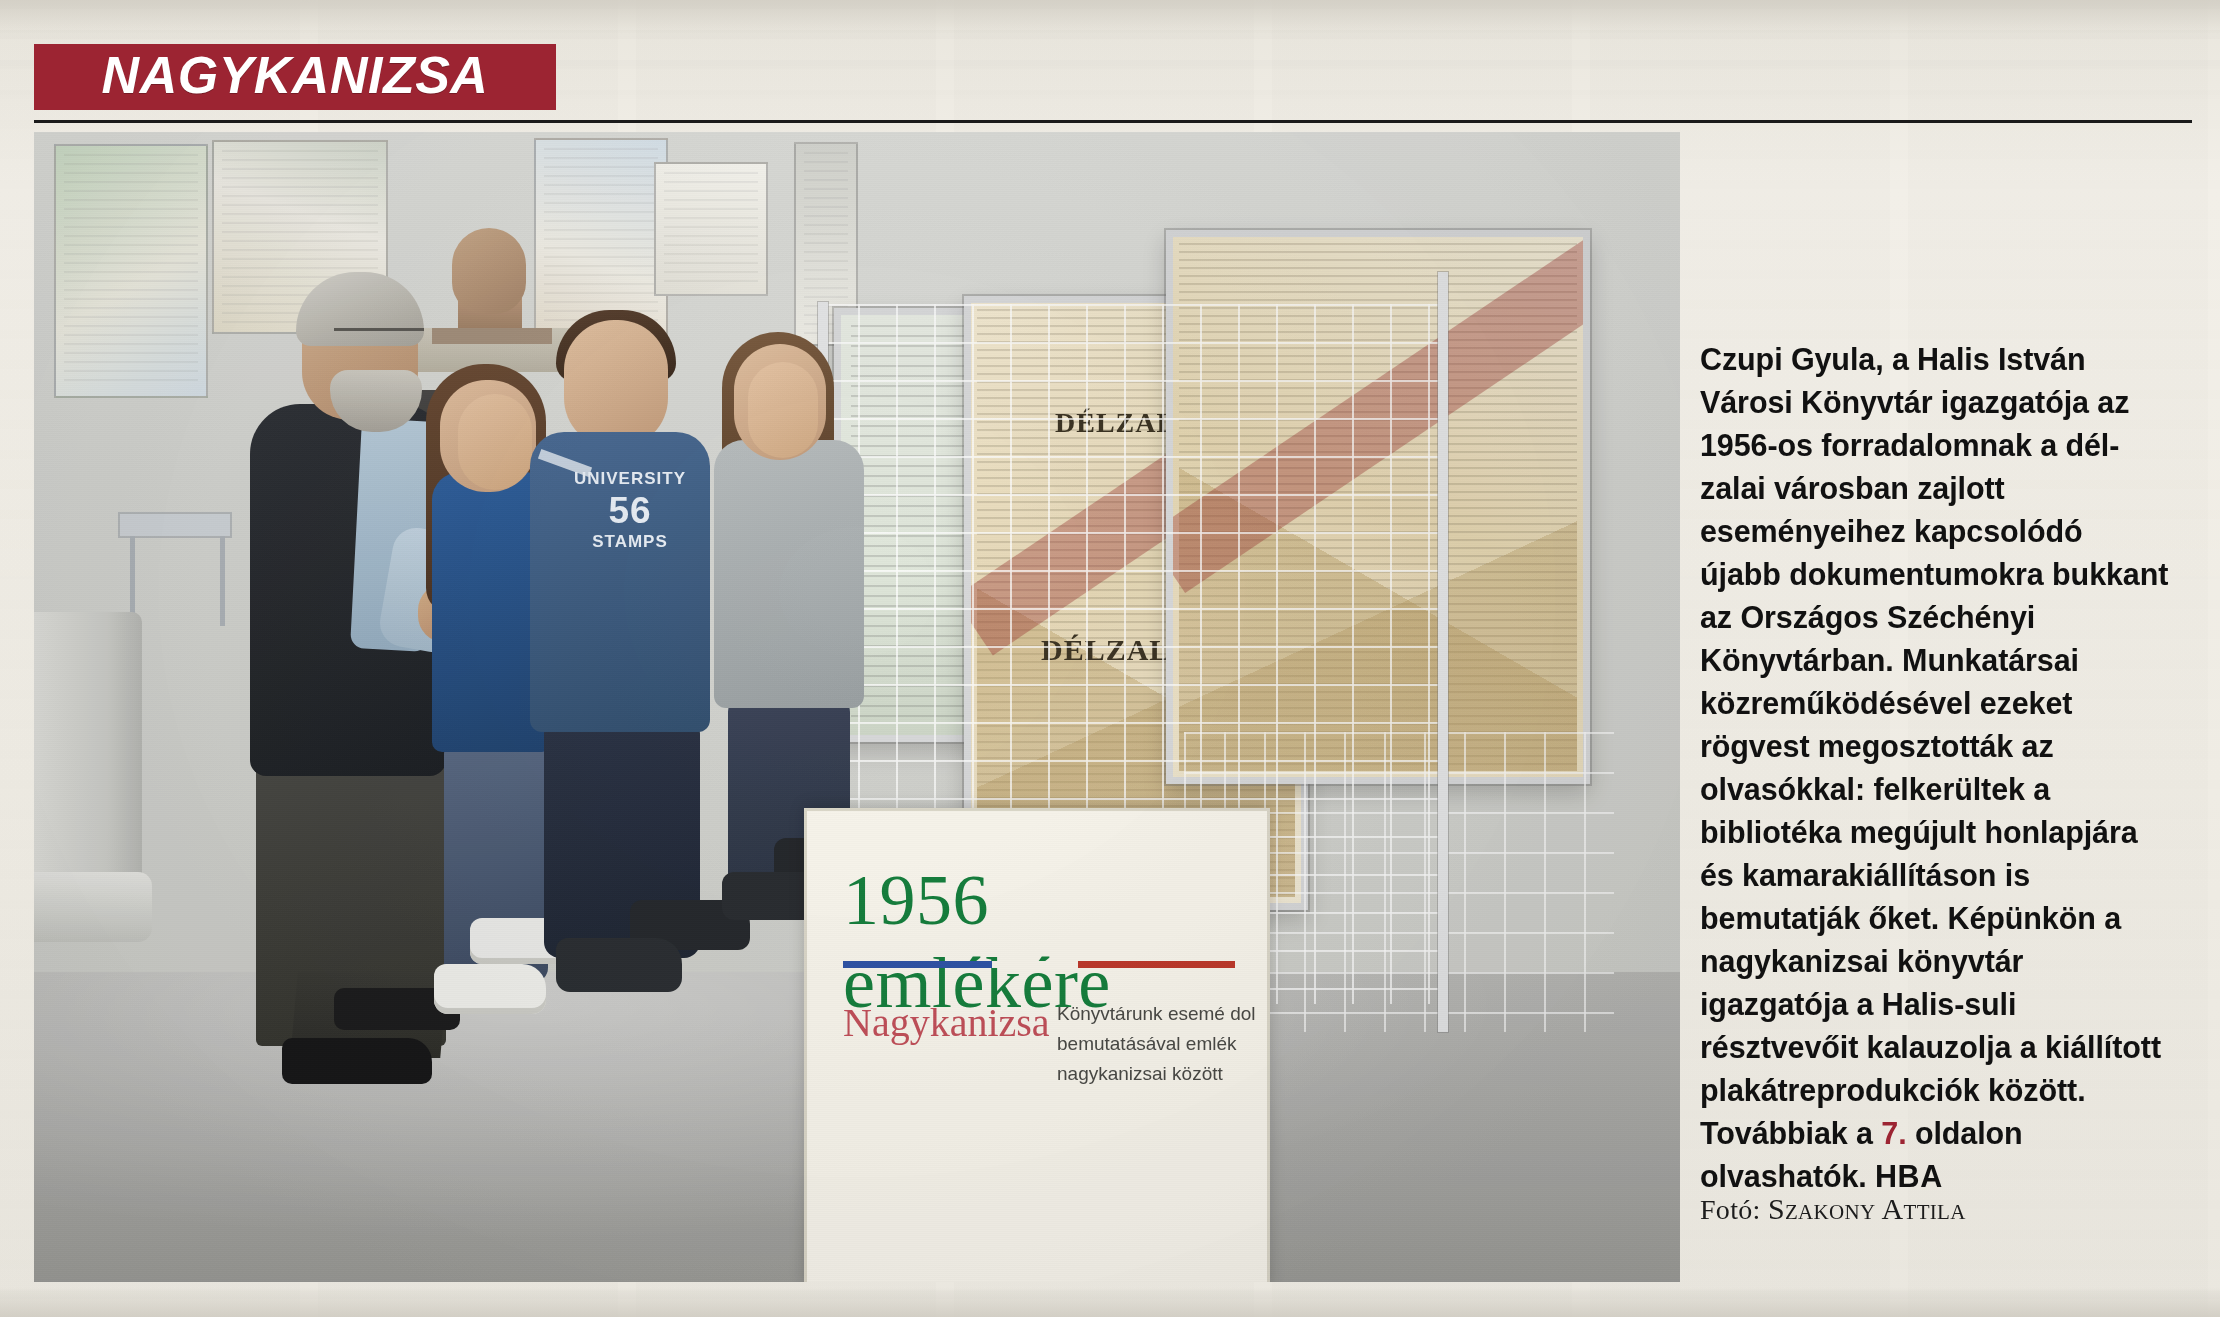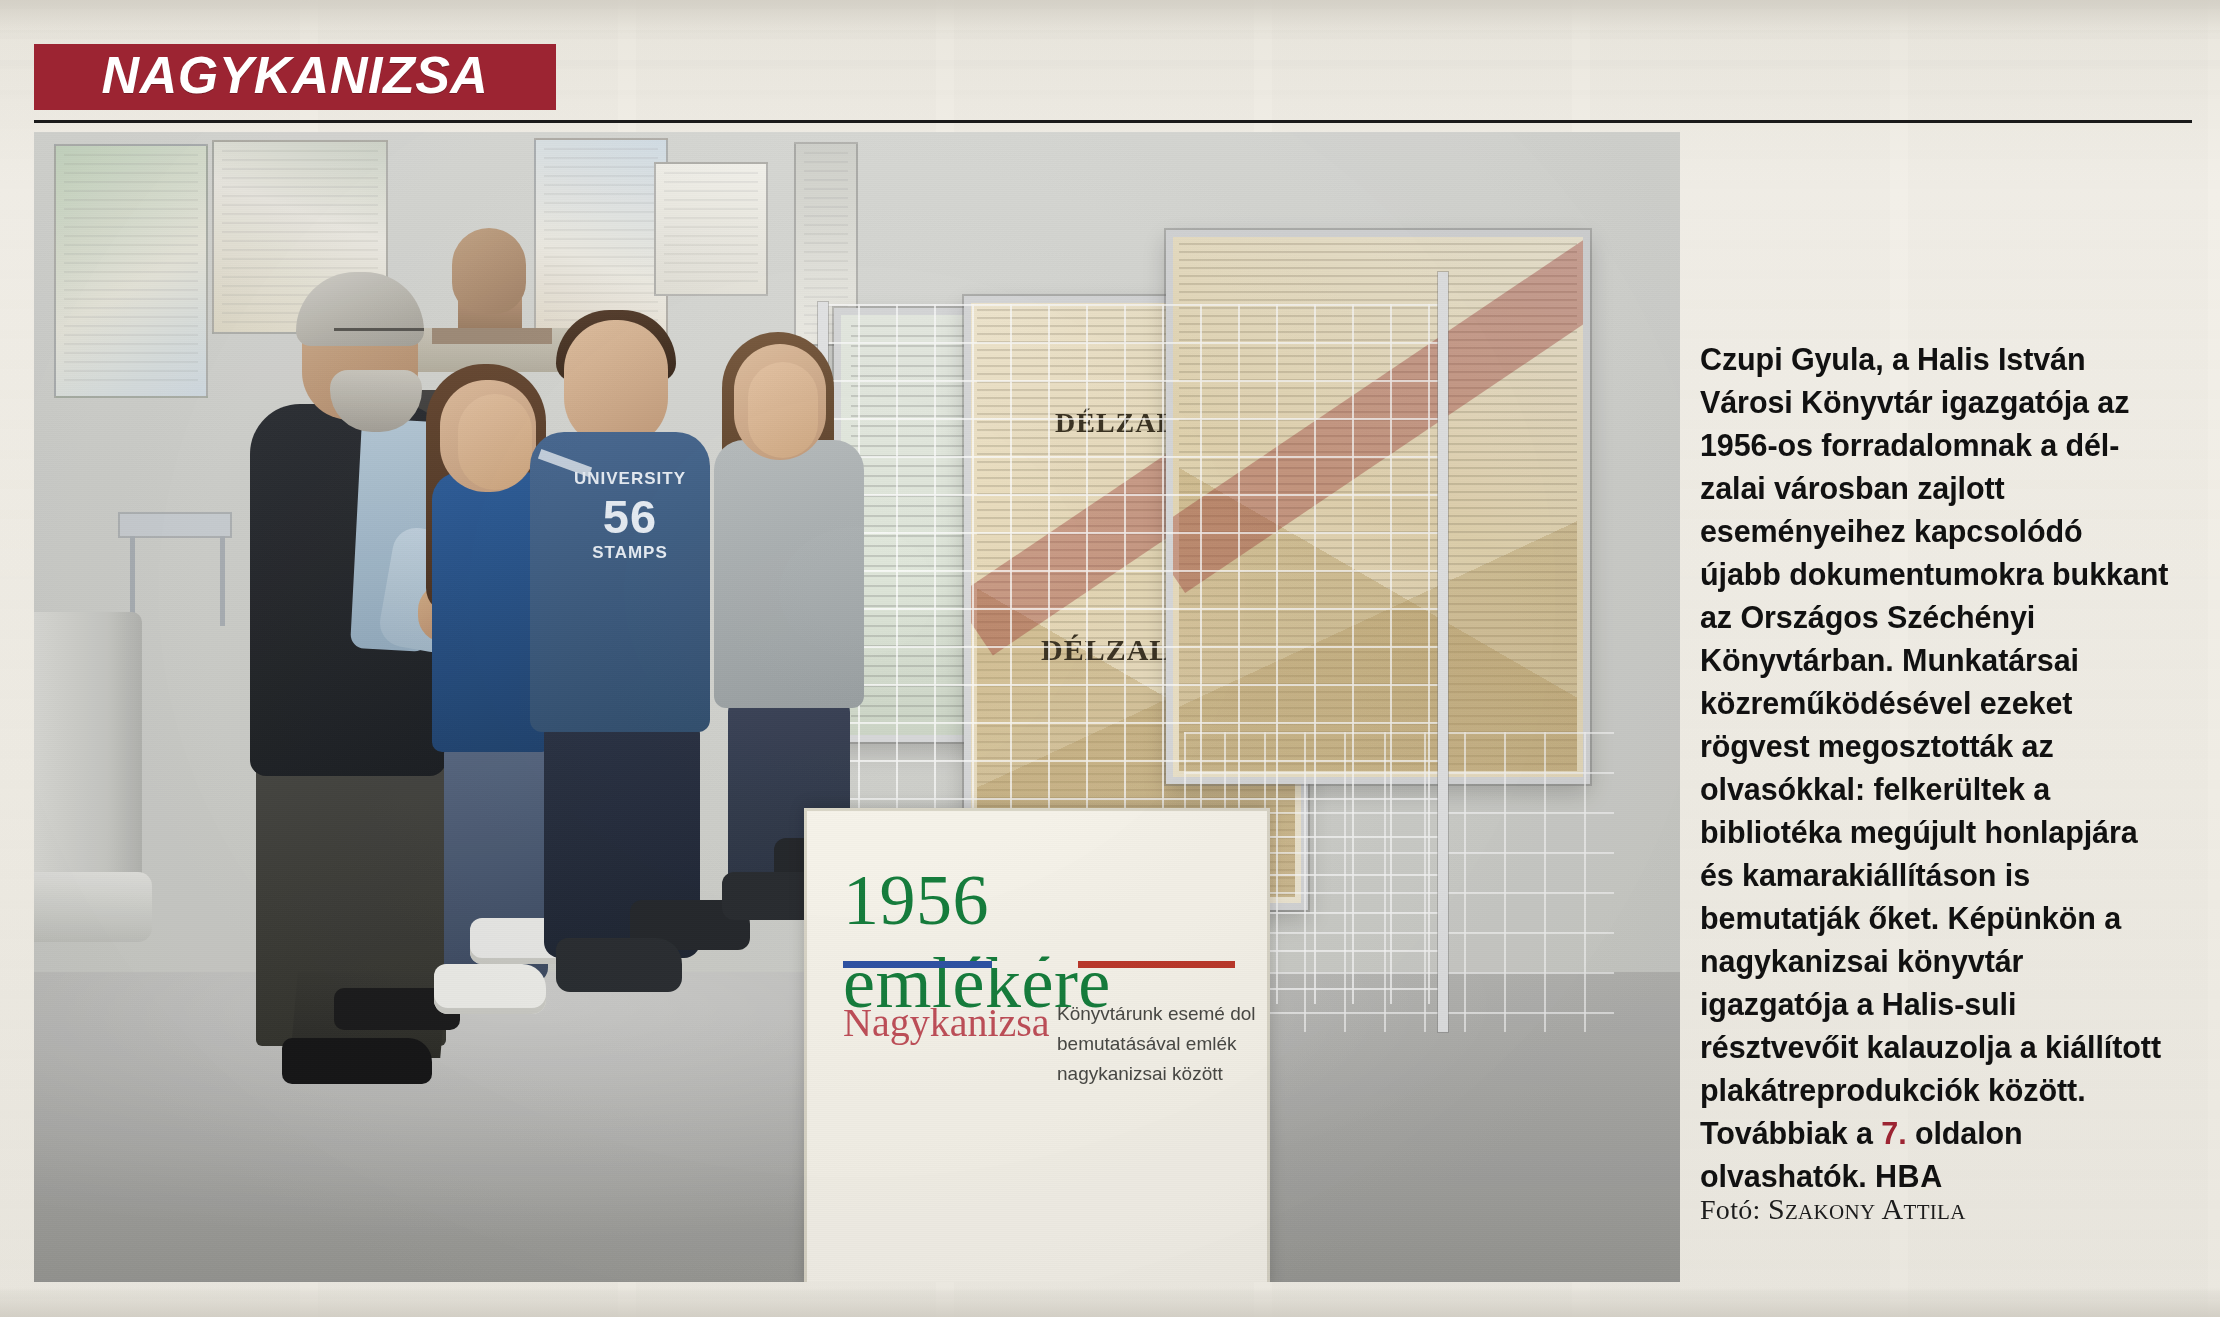--- a/index.html
+++ b/index.html
@@ -449,21 +449,21 @@
   .b-graphic {
     position: absolute; left: 540px; top: 338px; width: 112px; height: 100px;
     text-align: center;
     color: #e8eef5;
     font-family: "Liberation Sans", sans-serif;
     font-weight: bold;
     line-height: 1.1;
   }
   .b-graphic .u { font-size: 17px; letter-spacing: 1px; }
   .b-graphic .n56 {
-    font-size: 47px; letter-spacing: 1px;
+    font-size: 37px; letter-spacing: 1px;
     display: inline-block;
     margin: 2px 0;
   }
   .b-graphic .st { font-size: 17px; letter-spacing: 1px; }
   .b-stripe {
     position: absolute; left: 504px; top: 326px; width: 54px; height: 10px;
     background: rgba(230,236,242,0.8); transform: rotate(20deg);
   }
   .b-legs {
     position: absolute; left: 510px; top: 586px; width: 156px; height: 240px;

